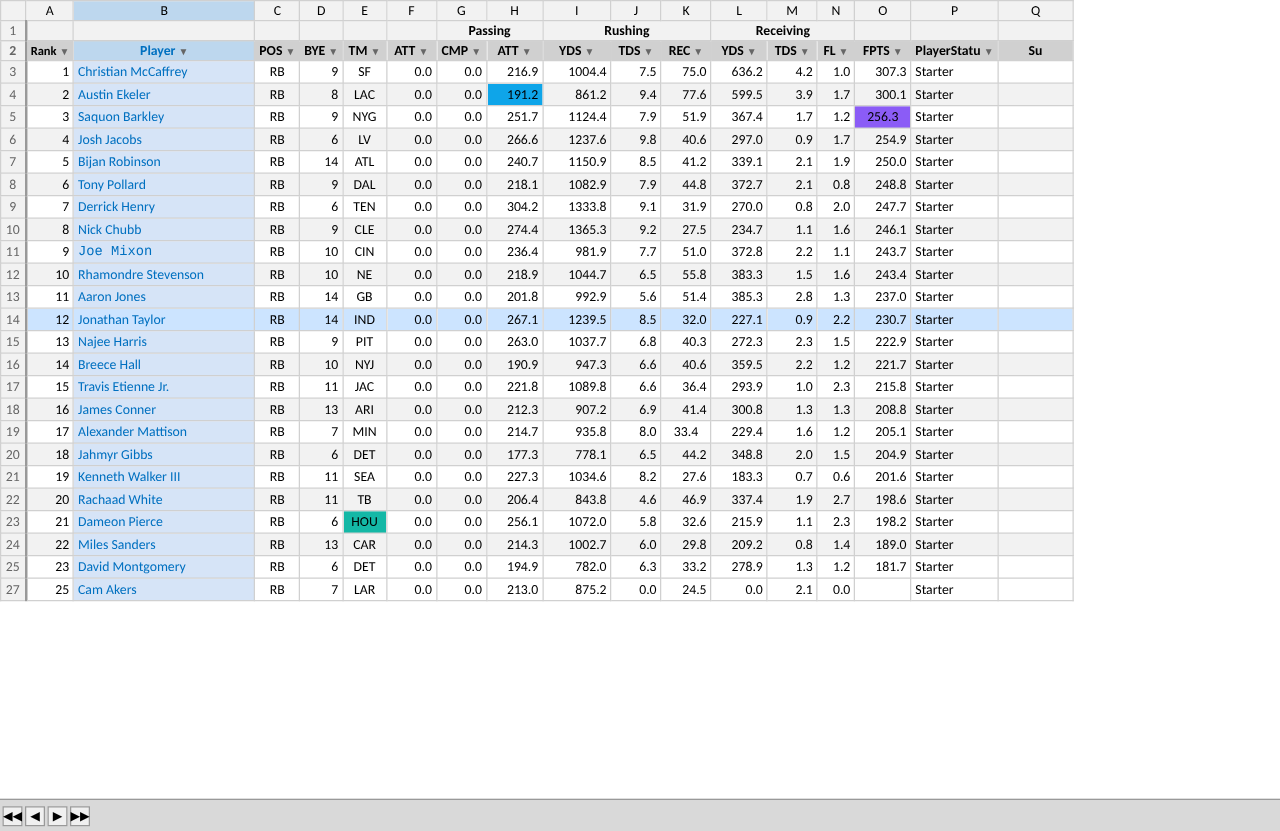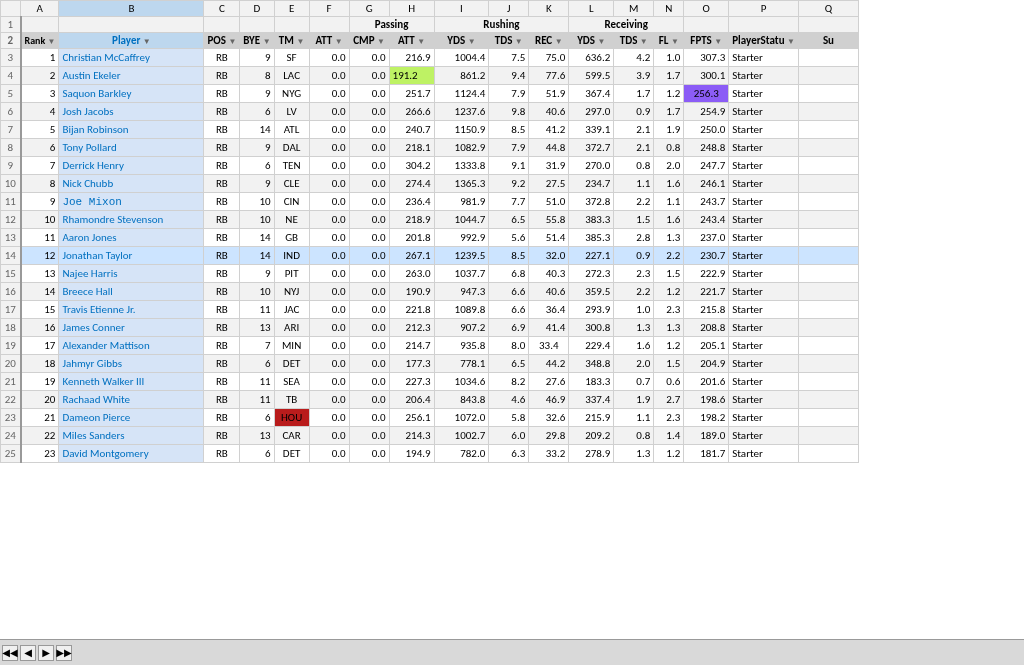--- a/index.html
+++ b/index.html
@@ -174,21 +174,21 @@
             </tr>
             <tr class="data-row">
               <td class="col-row-num" style="background: rgb(242, 242, 242); text-align: center;">4</td>
               <td class="col-rank" style="background: rgb(242, 242, 242); text-align: right;">2</td>
               <td class="col-player" style="background: rgb(214, 228, 247); color: rgb(0, 112, 192); text-align: left;">Austin Ekeler</td>
               <td class="col-pos" style="background: rgb(242, 242, 242); text-align: center;">RB</td>
               <td class="col-bye" style="background: rgb(242, 242, 242); text-align: right;">8</td>
               <td class="col-tm" style="background: rgb(242, 242, 242); text-align: center;">LAC</td>
               <td class="col-att" style="background: rgb(242, 242, 242); text-align: right;">0.0</td>
               <td class="col-cmp" style="background: rgb(242, 242, 242); text-align: right;">0.0</td>
-              <td class="col-rush-att" style="background: #bef264; text-align: left;">191.2</td>
+              <td class="col-rush-att" style="background: #0ea5e9; text-align: right;">191.2</td>
               <td class="col-rush-yds" style="background: rgb(242, 242, 242); text-align: right;">861.2</td>
               <td class="col-rush-tds" style="background: rgb(242, 242, 242); text-align: right;">9.4</td>
               <td class="col-rec" style="background: rgb(242, 242, 242); text-align: right;">77.6</td>
               <td class="col-rec-yds" style="background: rgb(242, 242, 242); text-align: right;">599.5</td>
               <td class="col-rec-tds" style="background: rgb(242, 242, 242); text-align: right;">3.9</td>
               <td class="col-fl" style="background: rgb(242, 242, 242); text-align: right;">1.7</td>
               <td class="col-fpts" style="background: rgb(242, 242, 242); text-align: right;">300.1</td>
               <td class="col-status" style="background: rgb(242, 242, 242); text-align: left;">Starter</td>
               <td class="" style="background: rgb(242, 242, 242);"></td>
             </tr>
@@ -551,21 +551,21 @@
               <td class="col-fpts" style="background: rgb(242, 242, 242); text-align: right;">198.6</td>
               <td class="col-status" style="background: rgb(242, 242, 242); text-align: left;">Starter</td>
               <td class="" style="background: rgb(242, 242, 242);"></td>
             </tr>
             <tr class="data-row">
               <td class="col-row-num" style="background: rgb(242, 242, 242); text-align: center;">23</td>
               <td class="col-rank" style="background: rgb(255, 255, 255); text-align: right;">21</td>
               <td class="col-player" style="background: rgb(214, 228, 247); color: rgb(0, 112, 192); text-align: left;">Dameon Pierce</td>
               <td class="col-pos" style="background: rgb(255, 255, 255); text-align: center;">RB</td>
               <td class="col-bye" style="background: rgb(255, 255, 255); text-align: right;">6</td>
-              <td class="col-tm" style="background: #b91c1c; ">HOU</td>
+              <td class="col-tm" style="background: #14b8a6; ">HOU</td>
               <td class="col-att" style="background: rgb(255, 255, 255); text-align: right;">0.0</td>
               <td class="col-cmp" style="background: rgb(255, 255, 255); text-align: right;">0.0</td>
               <td class="col-rush-att" style="background: rgb(255, 255, 255); text-align: right;">256.1</td>
               <td class="col-rush-yds" style="background: rgb(255, 255, 255); text-align: right;">1072.0</td>
               <td class="col-rush-tds" style="background: rgb(255, 255, 255); text-align: right;">5.8</td>
               <td class="col-rec" style="background: rgb(255, 255, 255); text-align: right;">32.6</td>
               <td class="col-rec-yds" style="background: rgb(255, 255, 255); text-align: right;">215.9</td>
               <td class="col-rec-tds" style="background: rgb(255, 255, 255); text-align: right;">1.1</td>
               <td class="col-fl" style="background: rgb(255, 255, 255); text-align: right;">2.3</td>
               <td class="col-fpts" style="background: rgb(255, 255, 255); text-align: right;">198.2</td>
@@ -602,20 +602,40 @@
               <td class="col-att" style="background: rgb(255, 255, 255); text-align: right;">0.0</td>
               <td class="col-cmp" style="background: rgb(255, 255, 255); text-align: right;">0.0</td>
               <td class="col-rush-att" style="background: rgb(255, 255, 255); text-align: right;">194.9</td>
               <td class="col-rush-yds" style="background: rgb(255, 255, 255); text-align: right;">782.0</td>
               <td class="col-rush-tds" style="background: rgb(255, 255, 255); text-align: right;">6.3</td>
               <td class="col-rec" style="background: rgb(255, 255, 255); text-align: right;">33.2</td>
               <td class="col-rec-yds" style="background: rgb(255, 255, 255); text-align: right;">278.9</td>
               <td class="col-rec-tds" style="background: rgb(255, 255, 255); text-align: right;">1.3</td>
               <td class="col-fl" style="background: rgb(255, 255, 255); text-align: right;">1.2</td>
               <td class="col-fpts" style="background: rgb(255, 255, 255); text-align: right;">181.7</td>
+              <td class="col-status" style="background: rgb(255, 255, 255); text-align: left;">Starter</td>
+              <td class="" style="background: rgb(255, 255, 255);"></td>
+            </tr>
+            <tr class="data-row">
+              <td class="col-row-num" style="background: rgb(242, 242, 242); text-align: center;">27</td>
+              <td class="col-rank" style="background: rgb(255, 255, 255); text-align: right;">25</td>
+              <td class="col-player" style="background: rgb(214, 228, 247); color: rgb(0, 112, 192); text-align: left;">Cam Akers</td>
+              <td class="col-pos" style="background: rgb(255, 255, 255); text-align: center;">RB</td>
+              <td class="col-bye" style="background: rgb(255, 255, 255); text-align: right;">7</td>
+              <td class="col-tm" style="background: rgb(255, 255, 255); text-align: center;">LAR</td>
+              <td class="col-att" style="background: rgb(255, 255, 255); text-align: right;">0.0</td>
+              <td class="col-cmp" style="background: rgb(255, 255, 255); text-align: right;">0.0</td>
+              <td class="col-rush-att" style="background: rgb(255, 255, 255); text-align: right;">213.0</td>
+              <td class="col-rush-yds" style="background: rgb(255, 255, 255); text-align: right;">875.2</td>
+              <td class="col-rush-tds" style="background: rgb(255, 255, 255); text-align: right;">0.0</td>
+              <td class="col-rec" style="background: rgb(255, 255, 255); text-align: right;">24.5</td>
+              <td class="col-rec-yds" style="background: rgb(255, 255, 255); text-align: right;">0.0</td>
+              <td class="col-rec-tds" style="background: rgb(255, 255, 255); text-align: right;">2.1</td>
+              <td class="col-fl" style="background: rgb(255, 255, 255); text-align: right;">0.0</td>
+              <td class="col-fpts" style="background: rgb(255, 255, 255); text-align: right;"></td>
               <td class="col-status" style="background: rgb(255, 255, 255); text-align: left;">Starter</td>
               <td class="" style="background: rgb(255, 255, 255);"></td>
             </tr>
           </tbody>
       </table>
     </div>
   </div>
 
   <div class="tab-bar">
     <div class="sheet-nav">

